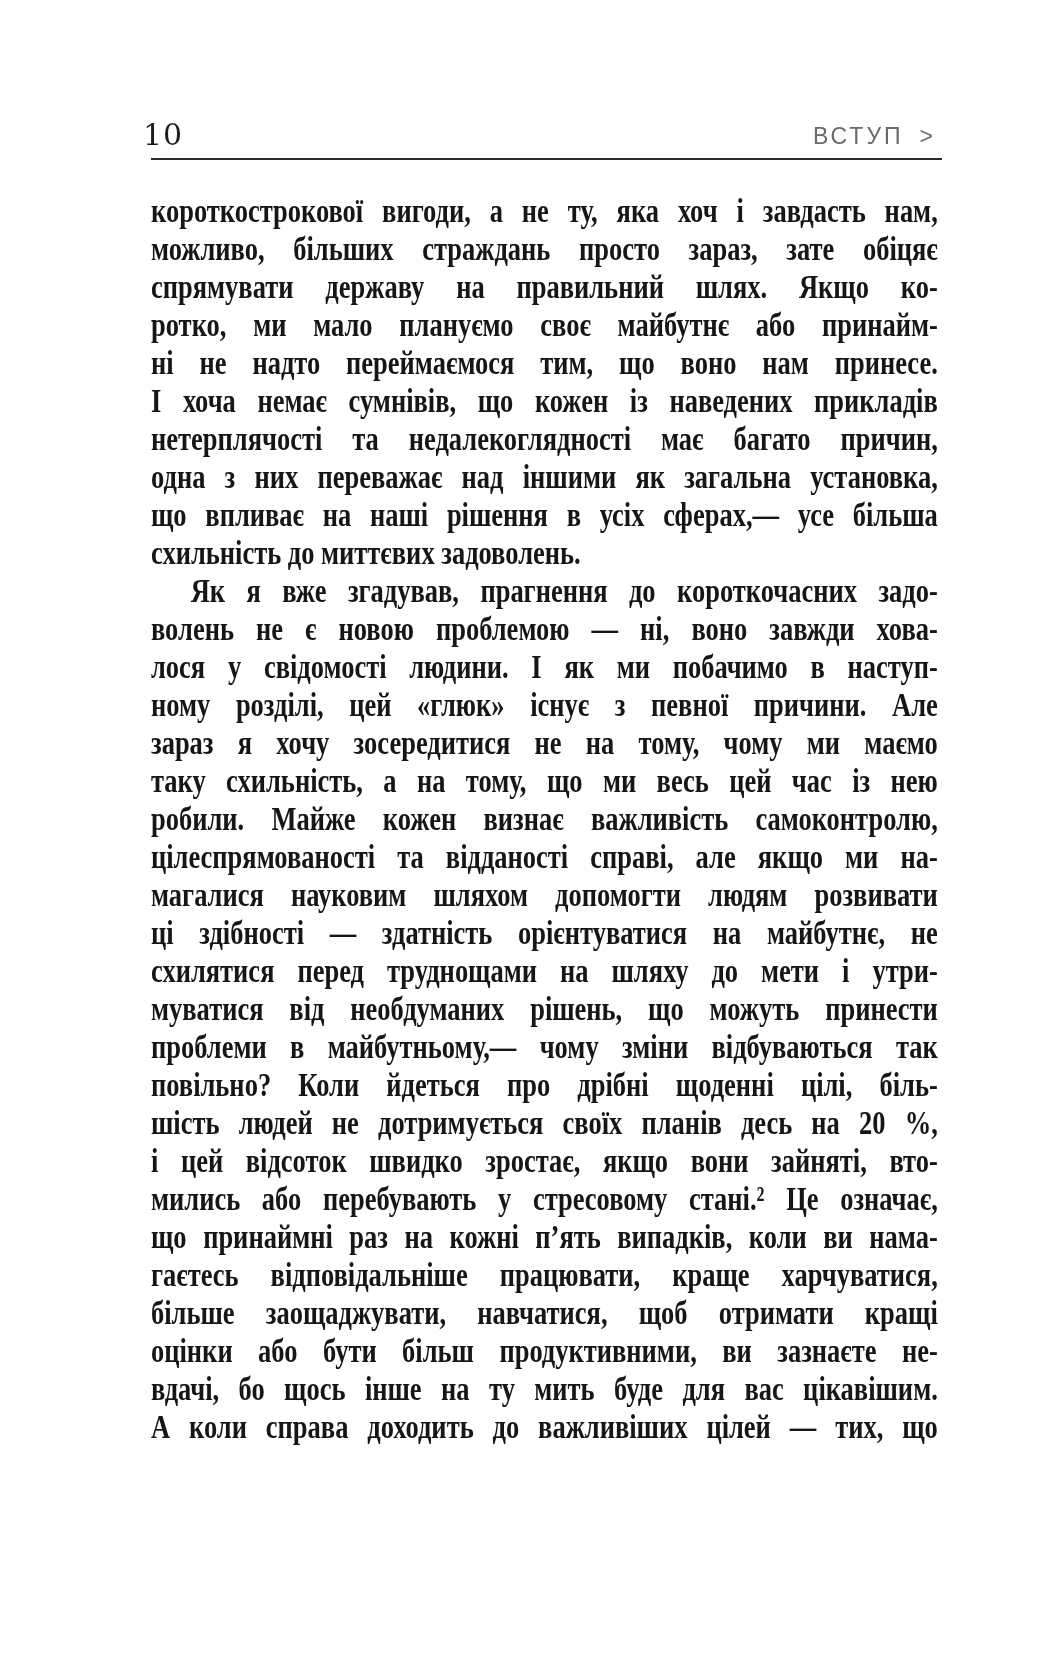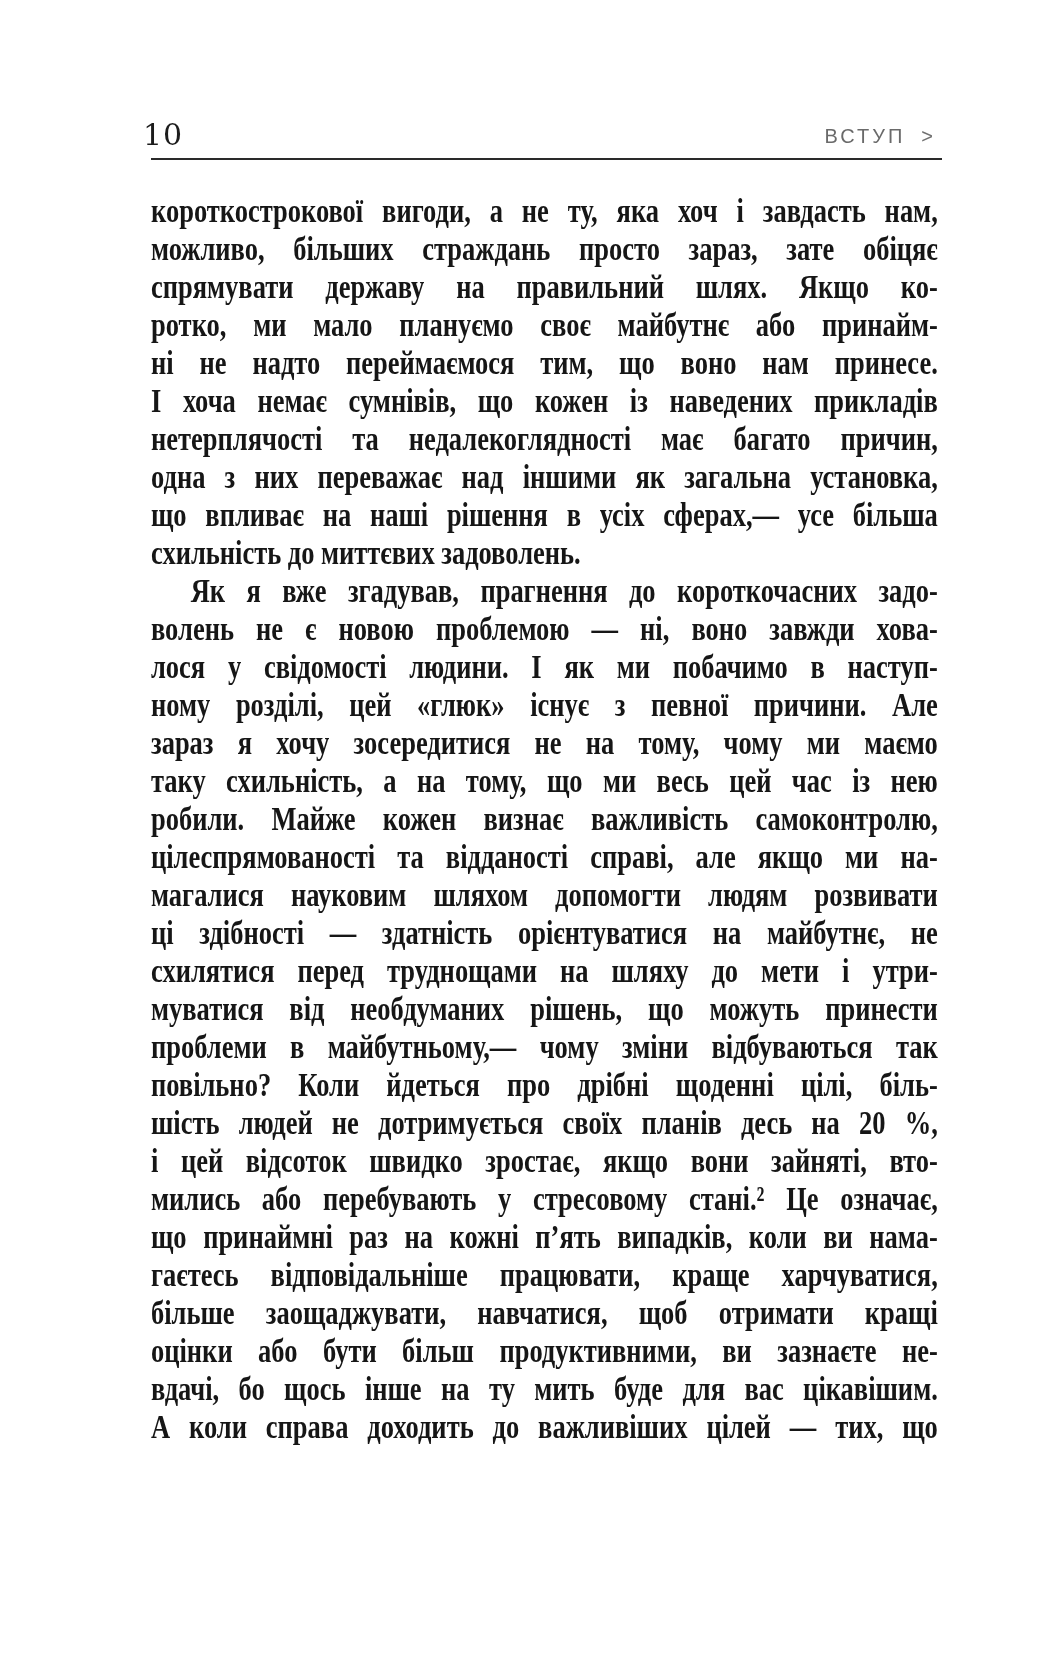--- a/index.html
+++ b/index.html
@@ -30,21 +30,21 @@
     font-size: 30px;
     line-height: 30px;
     color: #1c1c1c;
     letter-spacing: 1px;
   }
   .running-head {
     position: absolute;
     right: 0;
     bottom: 6px;
     font-family: "Liberation Sans", sans-serif;
-    font-size: 20px;
+    font-size: 23px;
     line-height: 24px;
     color: #6a6a6a;
     letter-spacing: 3px;
   }
   .running-head .chev {
     display: inline-block;
     margin-left: 16px;
     letter-spacing: 0;
     color: #707070;
   }

